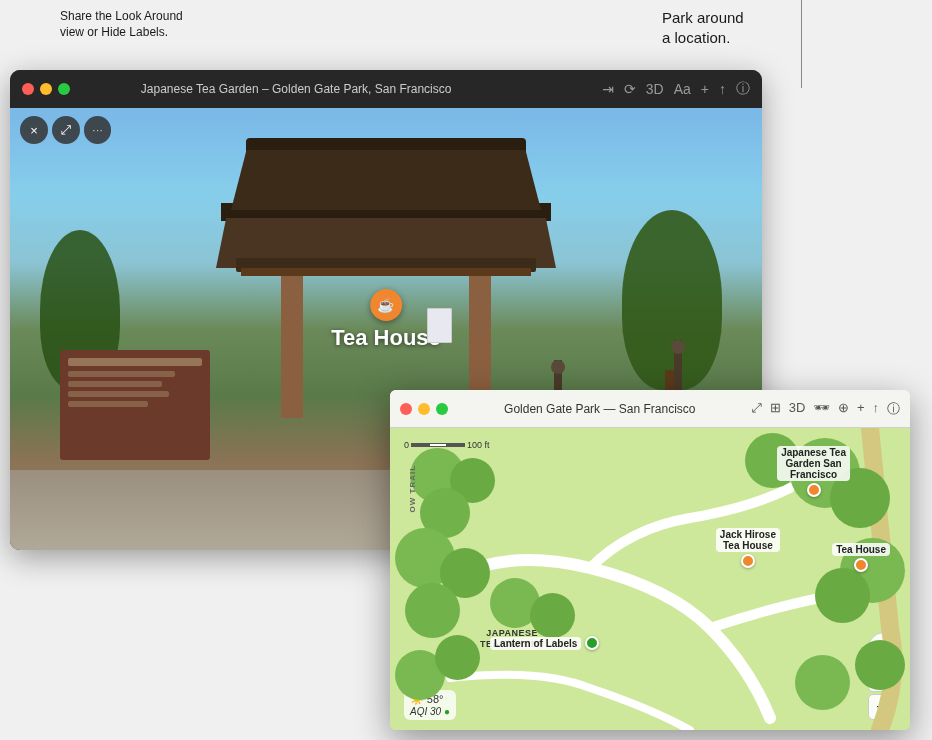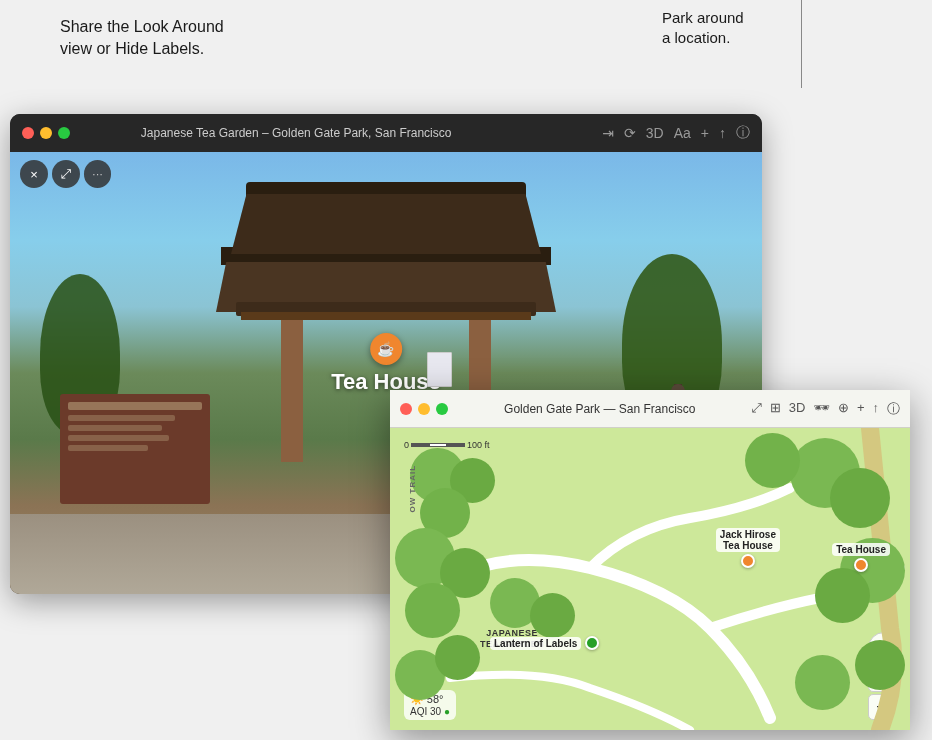--- a/index.html
+++ b/index.html
@@ -8,23 +8,23 @@
       height: 740px;
       background: #f0f0f0;
       font-family: -apple-system, BlinkMacSystemFont, 'Helvetica Neue', Arial, sans-serif;
       position: relative;
       overflow: hidden;
     }
 
     
     .annotation-share {
       position: absolute;
-      top: 16px;
+      top: 8px;
       left: 60px;
-      font-size: 16px;
+      font-size: 12px;
       color: #1a1a1a;
       line-height: 1.35;
       width: 240px;
     }
     .annotation-look {
       position: absolute;
       top: 8px;
       right: 110px;
       font-size: 15px;
       color: #1a1a1a;
@@ -47,21 +47,20 @@
     .look-around-window {
       position: absolute;
       top: 70px;
       left: 10px;
       width: 752px;
       height: 480px;
       border-radius: 10px;
       overflow: hidden;
       box-shadow: 0 8px 30px rgba(0,0,0,0.35);
       background: #1a1a1a;
-      margin-top: 44px;
     }
 
     
     .window-titlebar {
       position: absolute;
       top: 0;
       left: 0;
       right: 0;
       height: 38px;
       background: rgba(40,40,40,0.92);
@@ -205,21 +204,21 @@
       background: linear-gradient(180deg, #9b9080 0%, #b0a898 100%);
     }
 
     
     .map-window {
       position: absolute;
       top: 390px;
       left: 390px;
       width: 520px;
       height: 340px;
-      border-radius: 0;
+      border-radius: 6px;
       overflow: hidden;
       box-shadow: 0 10px 35px rgba(0,0,0,0.4);
       background: #e8ead8;
       z-index: 20;
     }
 
     .map-titlebar {
       height: 38px;
       background: rgba(245,245,240,0.96);
       display: flex;
@@ -562,20 +561,24 @@
         <span style="margin-left:2px;">100 ft</span>
       </div>
     </div>
 
     <div class="map-tea-garden">
       <div class="map-tg-icon">🏯</div>
       <div class="map-tg-label" style="white-space:pre-line;">JAPANESE
 TEA GARDEN</div>
     </div>
 
+    <div class="map-poi" style="top:18px;right:60px;z-index:6;">
+      <div class="map-poi-label">Japanese Tea<br>Garden San<br>Francisco</div>
+      <div class="map-poi-dot"></div>
+    </div>
 
     <div class="map-poi" style="top:100px;right:130px;z-index:6;">
       <div class="map-poi-label">Jack Hirose<br>Tea House</div>
       <div class="map-poi-dot"></div>
     </div>
 
     <div class="map-poi" style="top:115px;right:20px;z-index:6;">
       <div class="map-poi-label">Tea House</div>
       <div class="map-poi-dot"></div>
     </div>
@@ -583,21 +586,21 @@
     <div class="map-poi" style="bottom:80px;left:100px;flex-direction:row;gap:4px;z-index:6;">
       <div class="map-poi-label">Lantern of Labels</div>
       <div class="map-poi-dot map-poi-dot-green"></div>
     </div>
 
     <div class="map-weather">
       <div>
         <span>☀️</span>
         <span>58°</span>
       </div>
-      <div style="font-size:10px;color:#333;">
+      <div style="font-size:10px;color:#333;font-style:italic;">
         AQI 30 <span style="color:#28a028;">●</span>
       </div>
     </div>
 
     <div class="map-zoom">
       <div class="map-compass">
         <span>N</span>
       </div>
       <div class="map-zoom-btn">−</div>
       <div class="map-zoom-btn">+</div>

